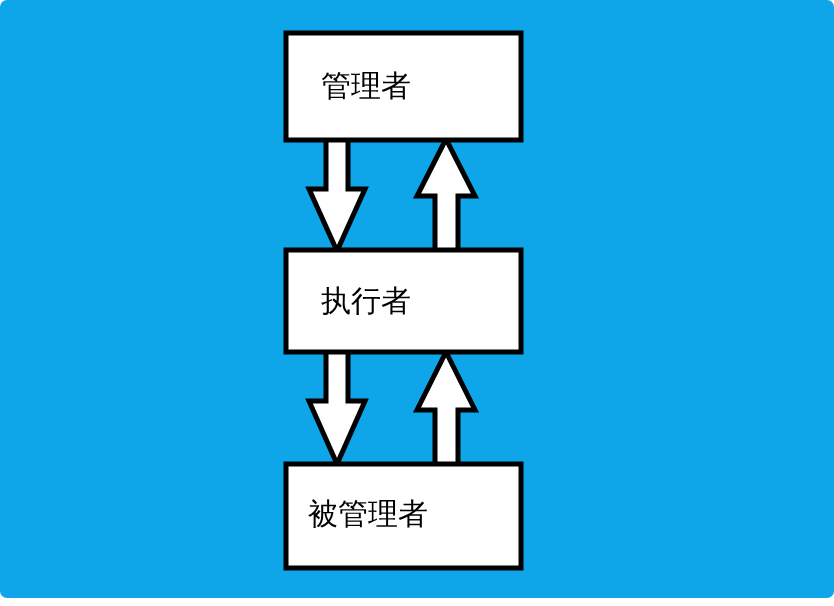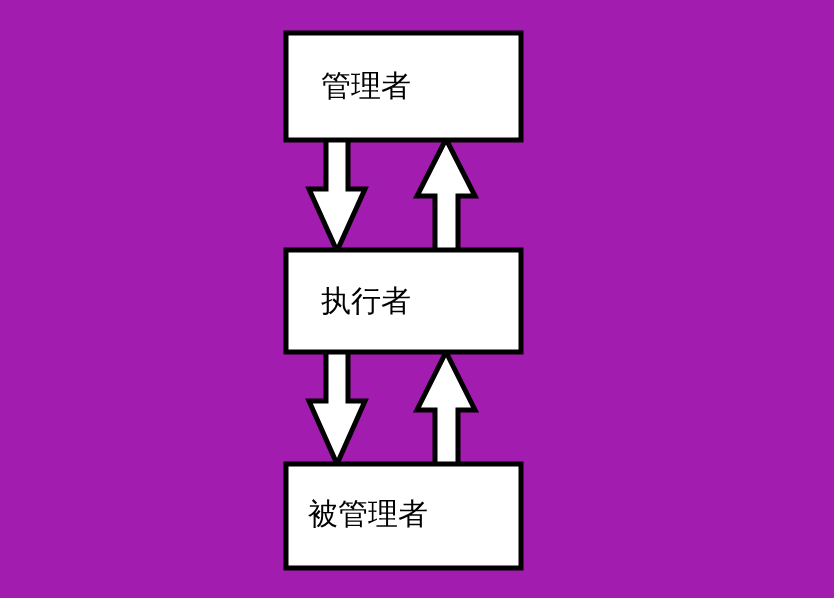--- a/index.html
+++ b/index.html
@@ -7,22 +7,23 @@
     padding: 0;
     background: #ffffff;
   }
   body {
     font-family: "DejaVu Sans", "Liberation Sans", sans-serif;
   }
   #canvas {
     position: relative;
     width: 834px;
     height: 598px;
-    background: #a21caf;
+    background: #0ea5e9;
     overflow: hidden;
+    border-radius: 7px;
   }
   #diagram-svg {
     position: absolute;
     left: 0;
     top: 0;
     width: 834px;
     height: 606px;
     display: block;
   }
   .node-box {

